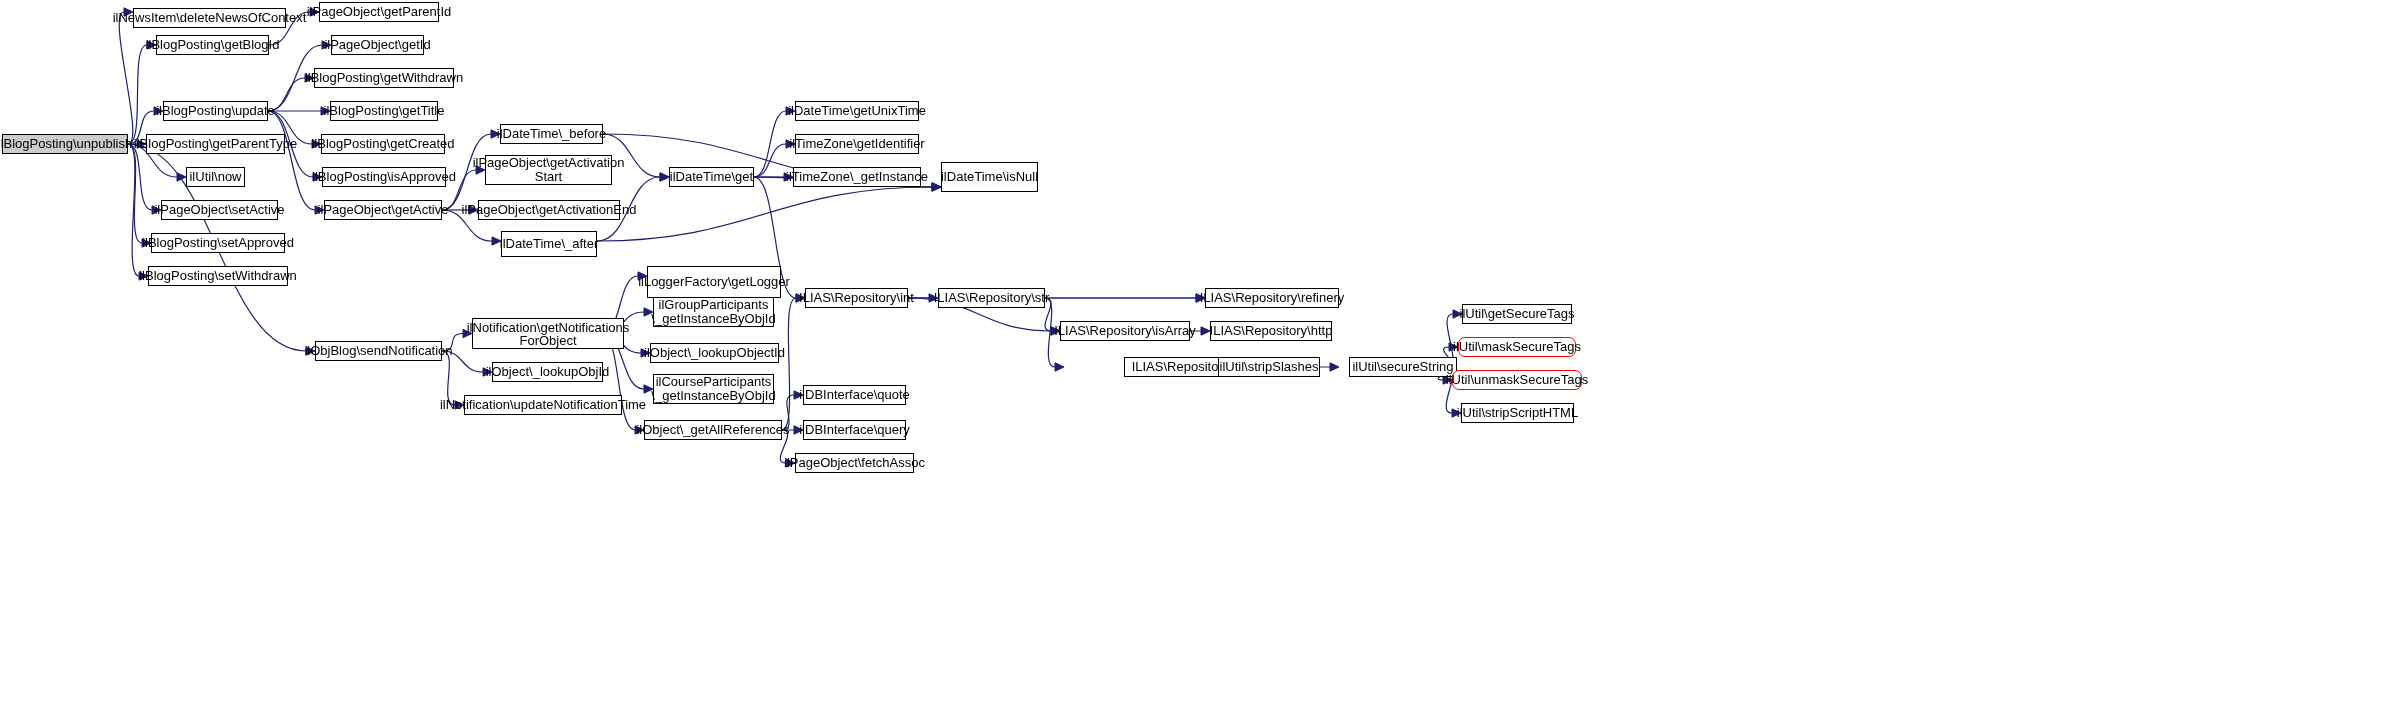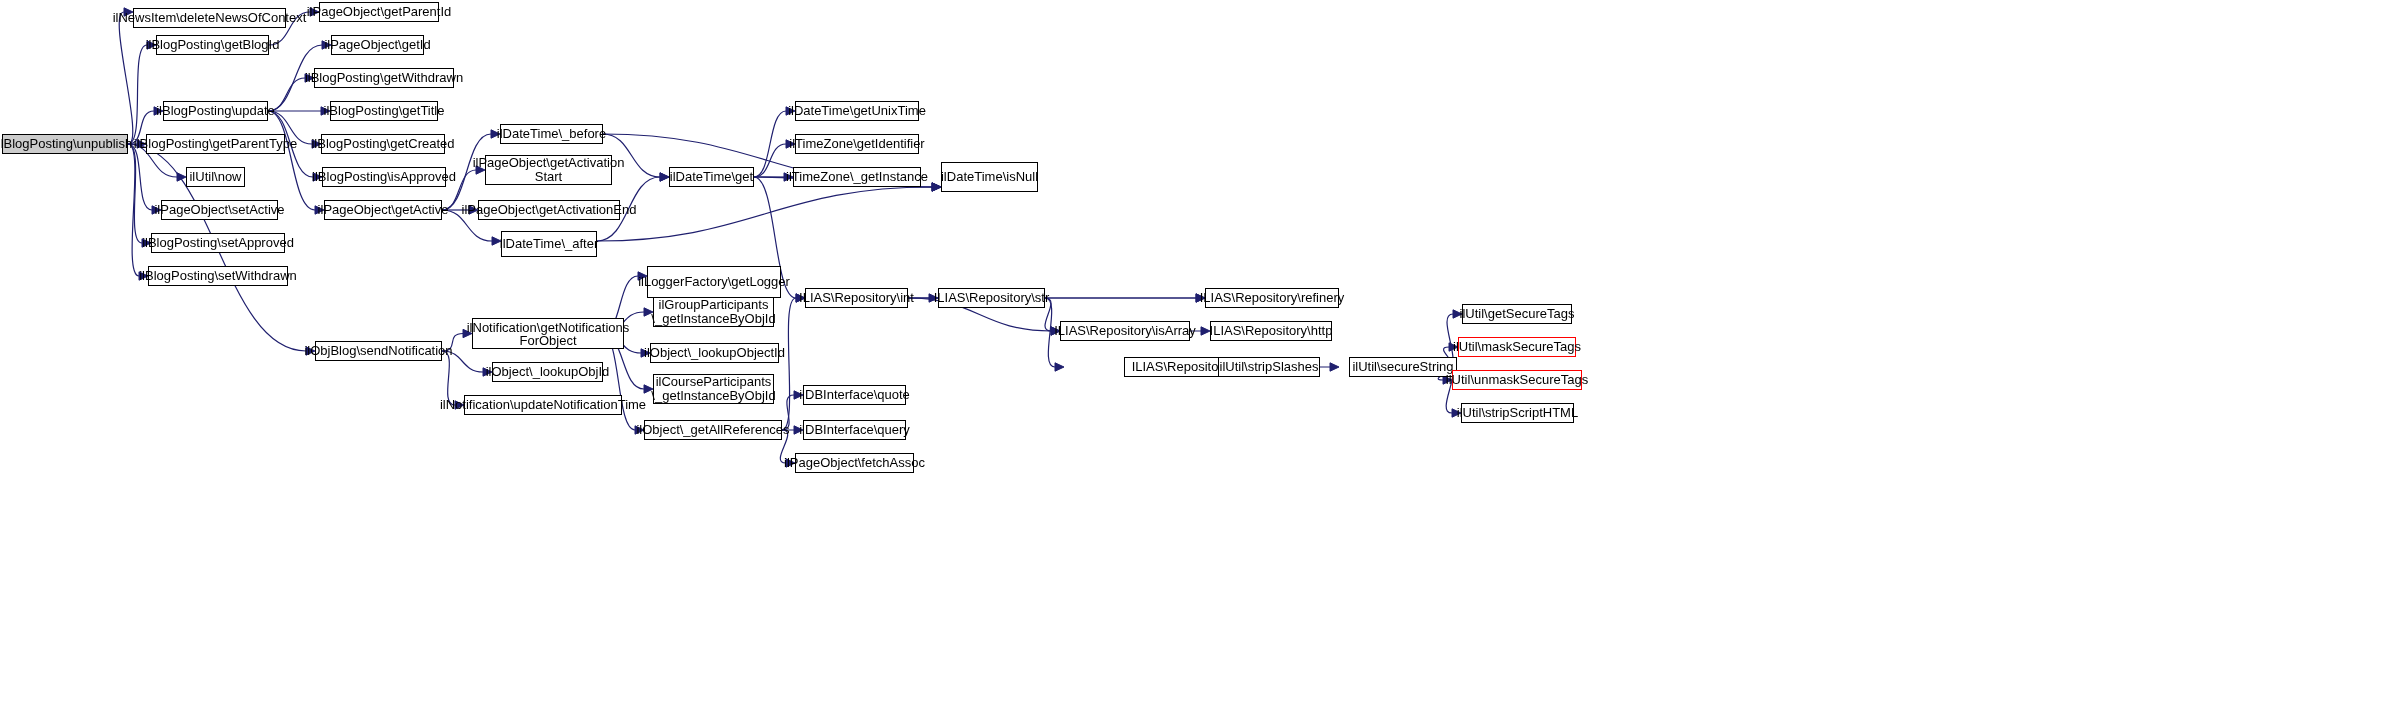--- a/index.html
+++ b/index.html
@@ -2,21 +2,21 @@
 <html><head>
 <meta charset="utf-8">
 <style>
   html,body{margin:0;padding:0;background:#ffffff;}
   #canvas{position:relative;width:2400px;height:728px;background:#ffffff;
           font-family:"Liberation Sans","DejaVu Sans",sans-serif;overflow:hidden;}
   .node{position:absolute;box-sizing:border-box;border:1px solid #000000;background:#ffffff;
         display:flex;align-items:center;justify-content:center;text-align:center;
         font-size:13px;color:#000000;line-height:1.05;white-space:pre-line;z-index:3;}
   .node.root{background:#cccccc;border-color:#000000;}
-  .node.alert{border-color:#ff0000;border-width:1px;}
+  .node.alert{border-color:#ff0000;border-width:1px;border-radius:7px;}
   svg#edges{position:absolute;left:0;top:0;width:2400px;height:728px;z-index:1;}
   svg#edges path{fill:none;stroke:#1f1f6e;stroke-width:1.2px;}
   svg#edges polygon{fill:#1f1f6e;stroke:#1f1f6e;}
 </style>
 </head>
 <body>
 
 <div id="canvas">
   <svg id="edges" viewBox="0 0 2400 728">
       <path d="M128,144 C146,144 106,12 124,12"></path>

